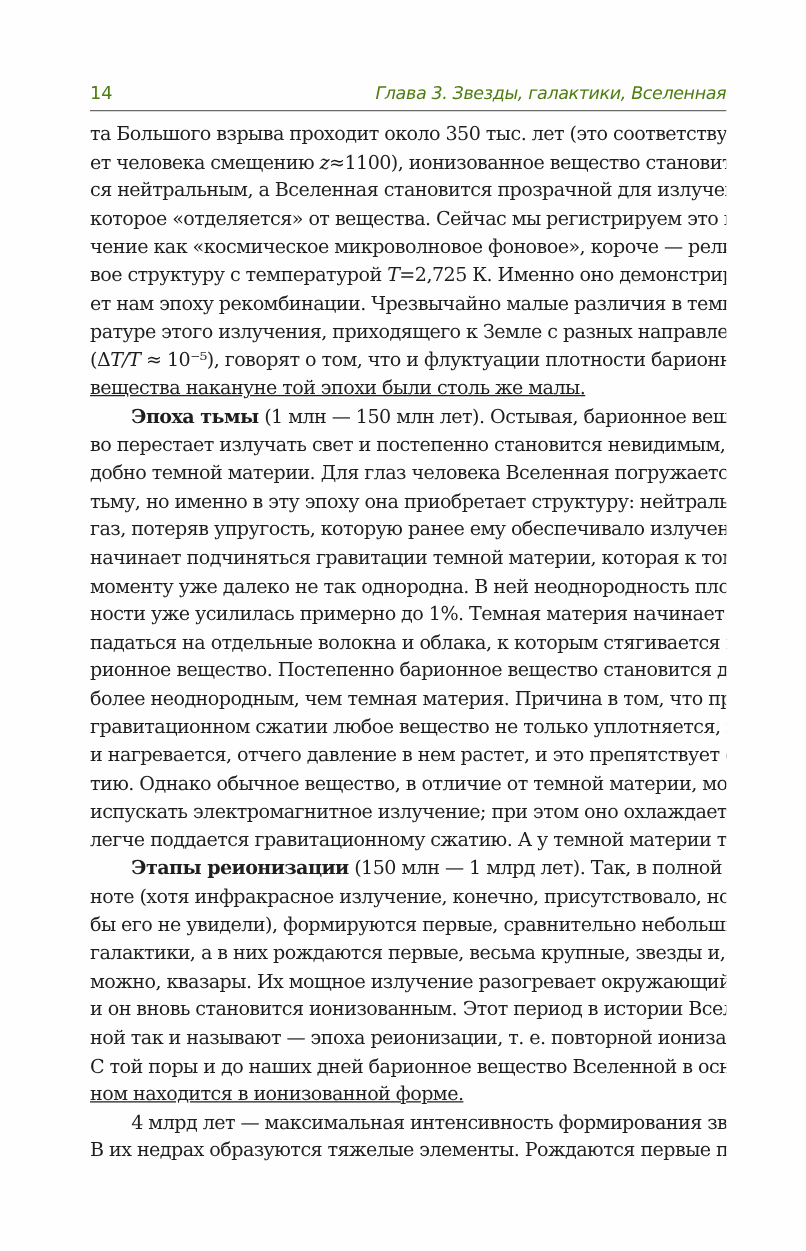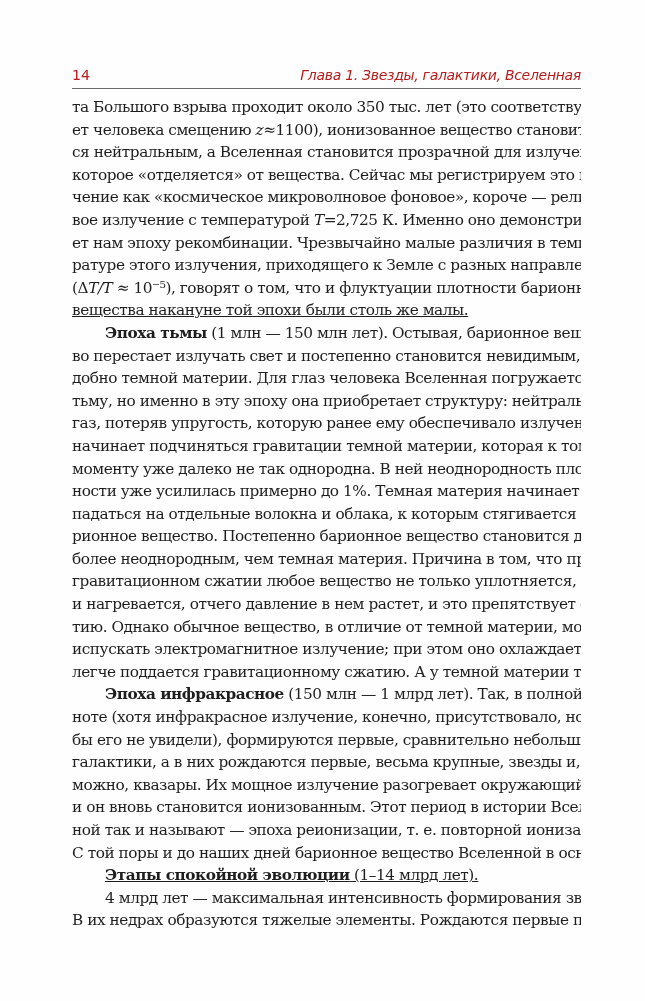--- a/index.html
+++ b/index.html
@@ -1,21 +1,21 @@
 <!DOCTYPE html>
 <html><head>
 <meta charset="utf-8">
 <style>
   html, body { margin: 0; padding: 0; background: #ffffff; }
   body { width: 645px; height: 1001px; position: relative; overflow: hidden; }
   .page { position: absolute; left: 0; top: 0; width: 645px; height: 1001px; background: #fefefe; }
   .running-head {
     position: absolute; left: 72px; top: 62px; width: 509px; height: 26px;
     border-bottom: 1.5px solid #6a6a6a;
-    font-family: "DejaVu Sans", sans-serif; font-size: 14.2px; color: #b91c1c;
+    font-family: "DejaVu Sans", sans-serif; font-size: 14.2px; color: #4d7c0f;
   }
   .page-number { position: absolute; left: 0; bottom: 5px; }
   .chapter-title { position: absolute; right: 0; bottom: 5px; font-style: italic; font-family: "DejaVu Sans", sans-serif; font-size: 14px; letter-spacing: -0.3px; }
   .body-text {
     position: absolute; left: 72px; top: 96px; width: 509px;
     font-family: "DejaVu Serif", serif; font-size: 15.3px; color: #1e1e1e;
     letter-spacing: -0.45px;
   }
   .line {
     height: 22.6px; line-height: 22.6px; white-space: nowrap;
@@ -25,54 +25,54 @@
   .line.indent { padding-left: 33px; }
   .bold { font-weight: bold; margin-top: 48px; }
   .it { font-style: italic; }
 </style>
 </head>
 <body>
 
 <div class="page">
   <div class="running-head">
     <span class="page-number">14</span>
-    <span class="chapter-title">Глава 1. Звезды, галактики, Вселенная</span>
+    <span class="chapter-title">Глава 3. Звезды, галактики, Вселенная</span>
   </div>
   <div class="body-text" id="body-text">
       <div class="line"><span>та Большого взрыва проходит около 350 тыс. лет (это соответству-</span></div>
       <div class="line"><span>ет человека смещению </span><span class="it">z</span><span>≈1100), ионизованное вещество становит-</span></div>
       <div class="line"><span>ся нейтральным, а Вселенная становится прозрачной для излучения,</span></div>
       <div class="line"><span>которое «отделяется» от вещества. Сейчас мы регистрируем это излу-</span></div>
       <div class="line"><span>чение как «космическое микроволновое фоновое», короче — реликто-</span></div>
-      <div class="line"><span>вое излучение с температурой </span><span class="it">T</span><span>=2,725 К. Именно оно демонстриру-</span></div>
+      <div class="line"><span>вое структуру с температурой </span><span class="it">T</span><span>=2,725 К. Именно оно демонстриру-</span></div>
       <div class="line"><span>ет нам эпоху рекомбинации. Чрезвычайно малые различия в темпе-</span></div>
       <div class="line"><span>ратуре этого излучения, приходящего к Земле с разных направлений</span></div>
       <div class="line"><span>(Δ</span><span class="it">T/T</span><span> ≈ 10⁻⁵), говорят о том, что и флуктуации плотности барионного</span></div>
       <div class="line last"><span>вещества накануне той эпохи были столь же малы.</span></div>
       <div class="line indent"><span class="bold">Эпоха тьмы</span><span> (1 млн — 150 млн лет). Остывая, барионное вещест-</span></div>
       <div class="line"><span>во перестает излучать свет и постепенно становится невидимым, по-</span></div>
       <div class="line"><span>добно темной материи. Для глаз человека Вселенная погружается во</span></div>
       <div class="line"><span>тьму, но именно в эту эпоху она приобретает структуру: нейтральный</span></div>
       <div class="line"><span>газ, потеряв упругость, которую ранее ему обеспечивало излучение,</span></div>
       <div class="line"><span>начинает подчиняться гравитации темной материи, которая к тому</span></div>
       <div class="line"><span>моменту уже далеко не так однородна. В ней неоднородность плот-</span></div>
       <div class="line"><span>ности уже усилилась примерно до 1%. Темная материя начинает рас-</span></div>
       <div class="line"><span>падаться на отдельные волокна и облака, к которым стягивается и ба-</span></div>
       <div class="line"><span>рионное вещество. Постепенно барионное вещество становится даже</span></div>
       <div class="line"><span>более неоднородным, чем темная материя. Причина в том, что при</span></div>
       <div class="line"><span>гравитационном сжатии любое вещество не только уплотняется, но</span></div>
       <div class="line"><span>и нагревается, отчего давление в нем растет, и это препятствует сжа-</span></div>
       <div class="line"><span>тию. Однако обычное вещество, в отличие от темной материи, может</span></div>
       <div class="line"><span>испускать электромагнитное излучение; при этом оно охлаждается и</span></div>
       <div class="line"><span>легче поддается гравитационному сжатию. А у темной материи такой</span></div>
-      <div class="line indent"><span class="bold">Эпоха инфракрасное</span><span> (150 млн — 1 млрд лет). Так, в полной тем-</span></div>
+      <div class="line indent"><span class="bold">Этапы реионизации</span><span> (150 млн — 1 млрд лет). Так, в полной тем-</span></div>
       <div class="line"><span>ноте (хотя инфракрасное излучение, конечно, присутствовало, но мы</span></div>
       <div class="line"><span>бы его не увидели), формируются первые, сравнительно небольшие,</span></div>
       <div class="line"><span>галактики, а в них рождаются первые, весьма крупные, звезды и, воз-</span></div>
       <div class="line"><span>можно, квазары. Их мощное излучение разогревает окружающий газ,</span></div>
       <div class="line"><span>и он вновь становится ионизованным. Этот период в истории Вселен-</span></div>
       <div class="line"><span>ной так и называют — эпоха реионизации, т. е. повторной ионизации.</span></div>
       <div class="line"><span>С той поры и до наших дней барионное вещество Вселенной в основ-</span></div>
-      <div class="line indent last"><span class="bold">Этапы спокойной эволюции</span><span> (1–14 млрд лет).</span></div>
+      <div class="line last"><span>ном находится в ионизованной форме.</span></div>
       <div class="line indent"><span>4 млрд лет — максимальная интенсивность формирования звезд.</span></div>
       <div class="line"><span>В их недрах образуются тяжелые элементы. Рождаются первые пла-</span></div>
     </div>
 </div>
 
 </body></html>

